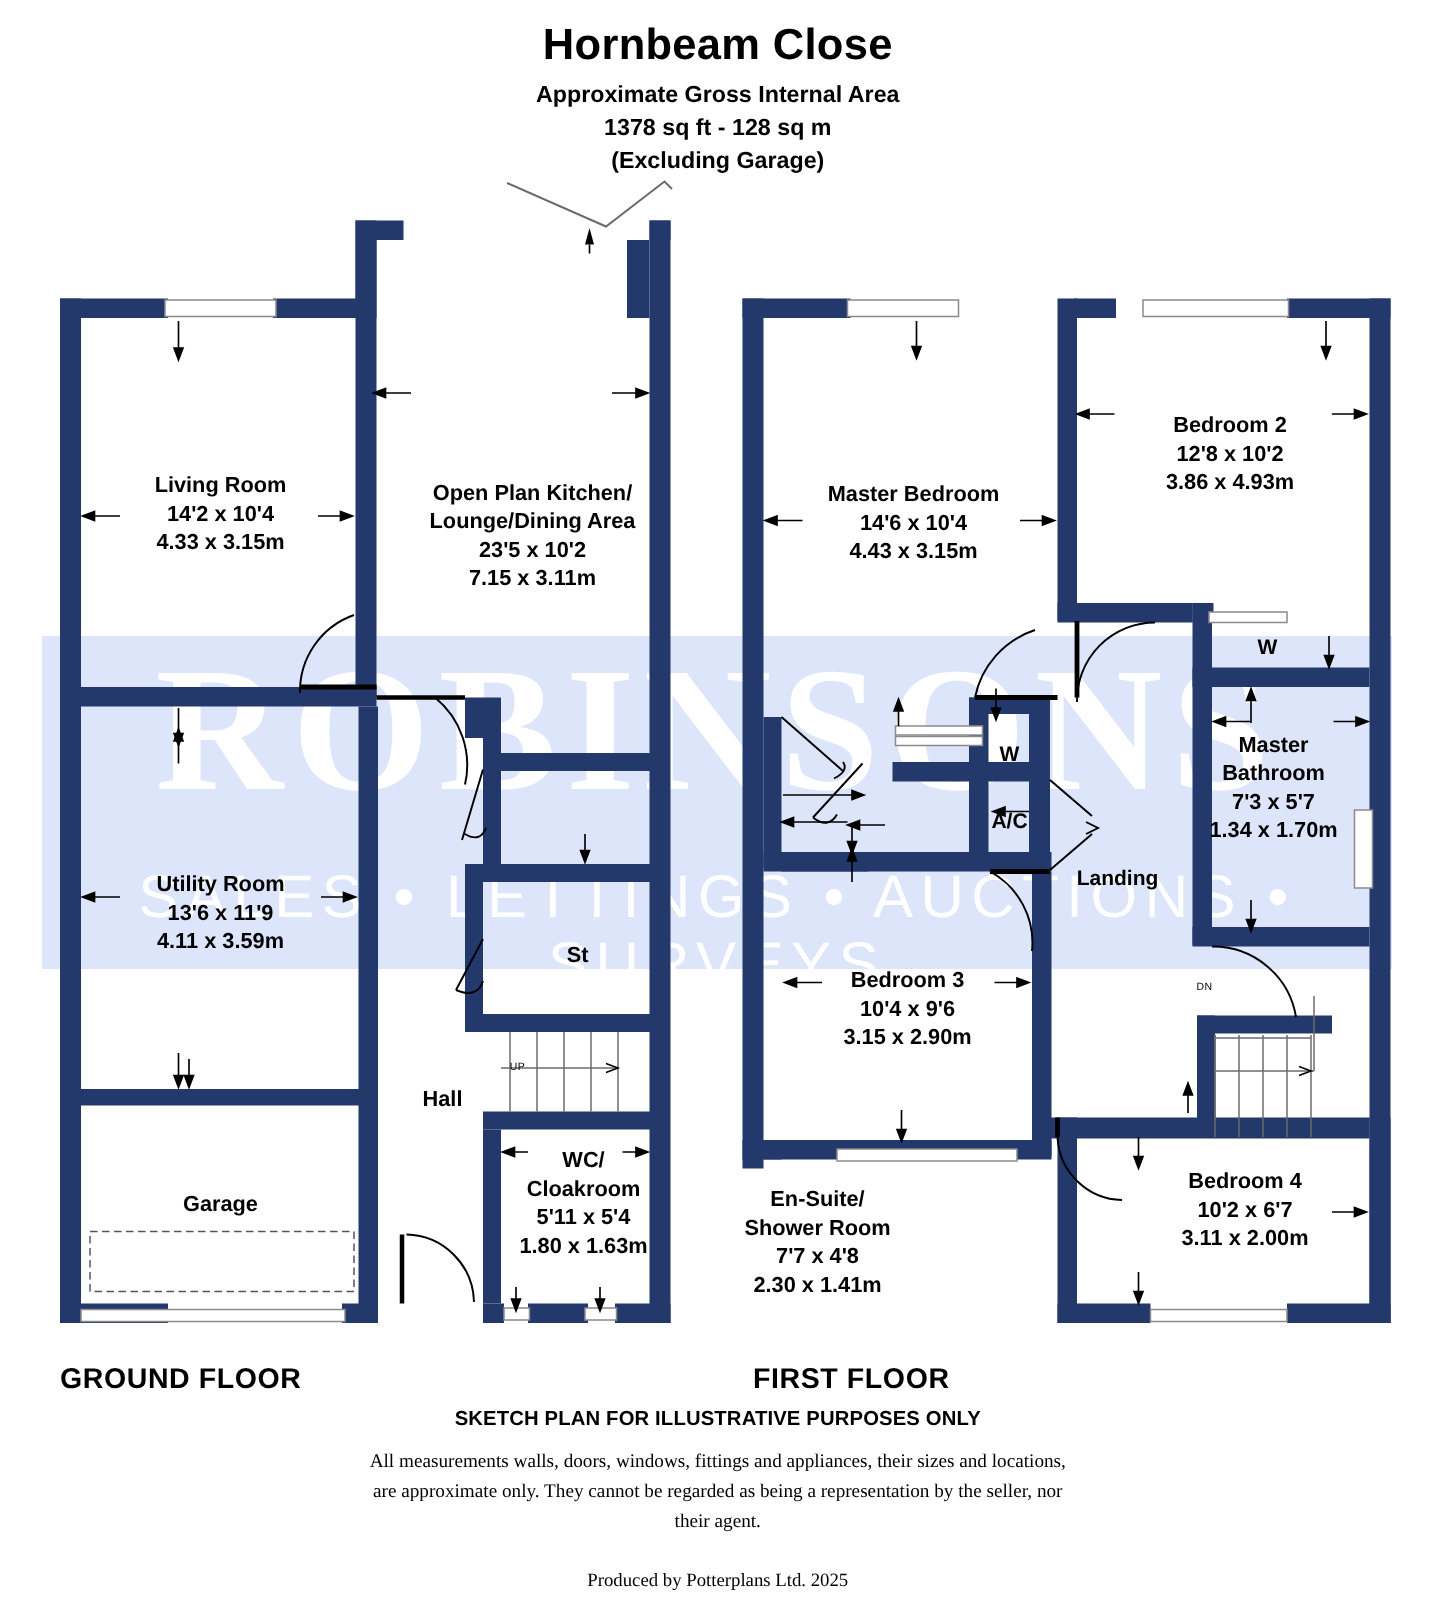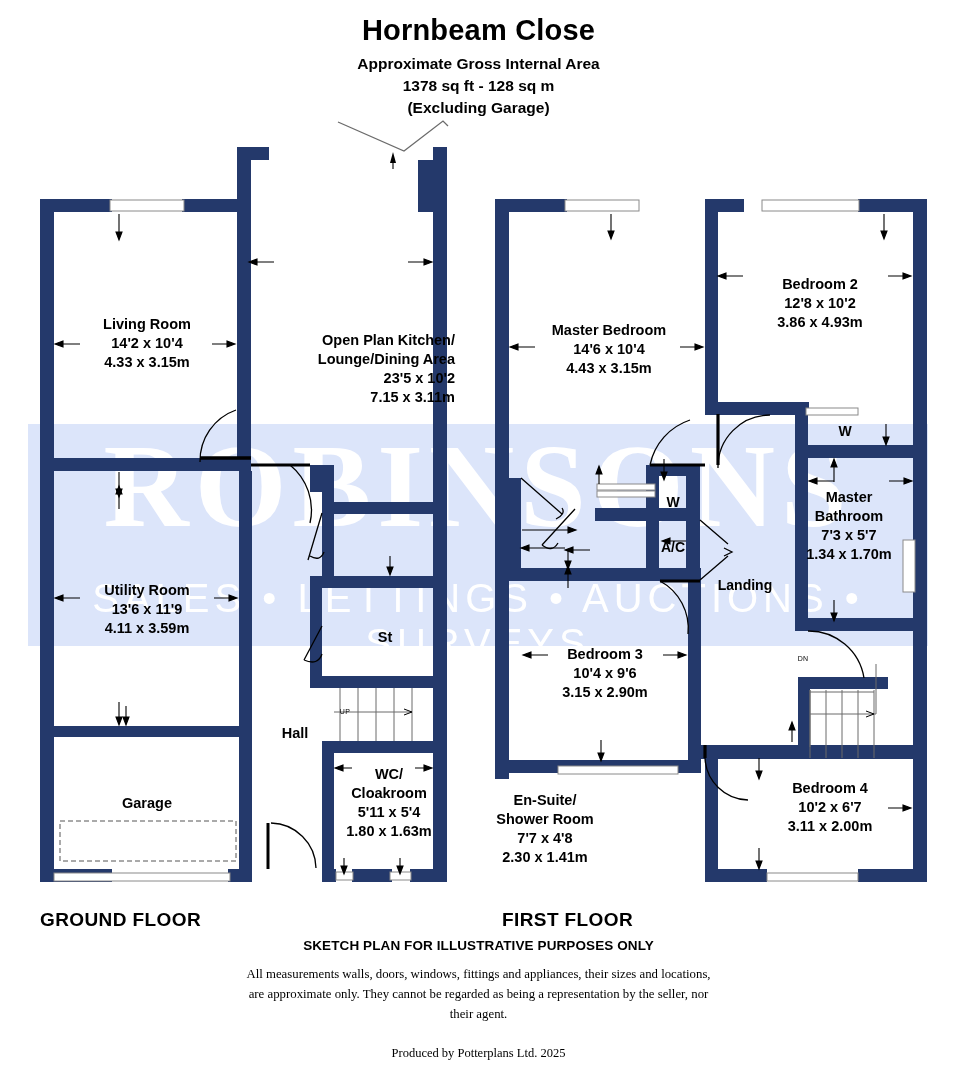--- a/index.html
+++ b/index.html
@@ -313,21 +313,21 @@
     </g>
   </svg>
   </div>
 
   <div class="lbl r" style="left:62px; top:315px; width:170px;">
     <div>Living Room</div>
     <div>14'2 x 10'4</div>
     <div>4.33 x 3.15m</div>
   </div>
 
-  <div class="lbl r" style="left:255px; top:331px; width:200px;text-align:right;">
+  <div class="lbl r" style="left:255px; top:320px; width:200px;">
     <div>Open Plan Kitchen/</div>
     <div>Lounge/Dining Area</div>
     <div>23'5 x 10'2</div>
     <div>7.15 x 3.11m</div>
   </div>
 
   <div class="lbl r" style="left:62px; top:581px; width:170px;">
     <div>Utility Room</div>
     <div>13'6 x 11'9</div>
     <div>4.11 x 3.59m</div>

